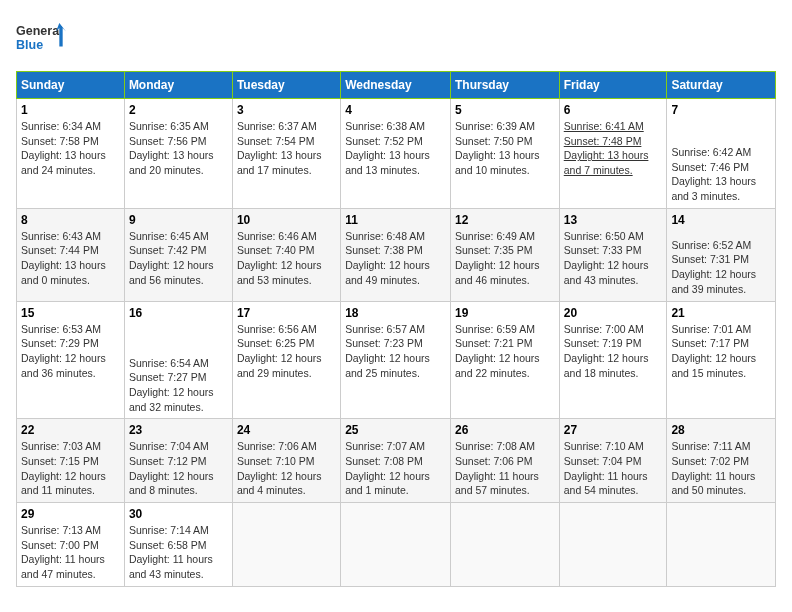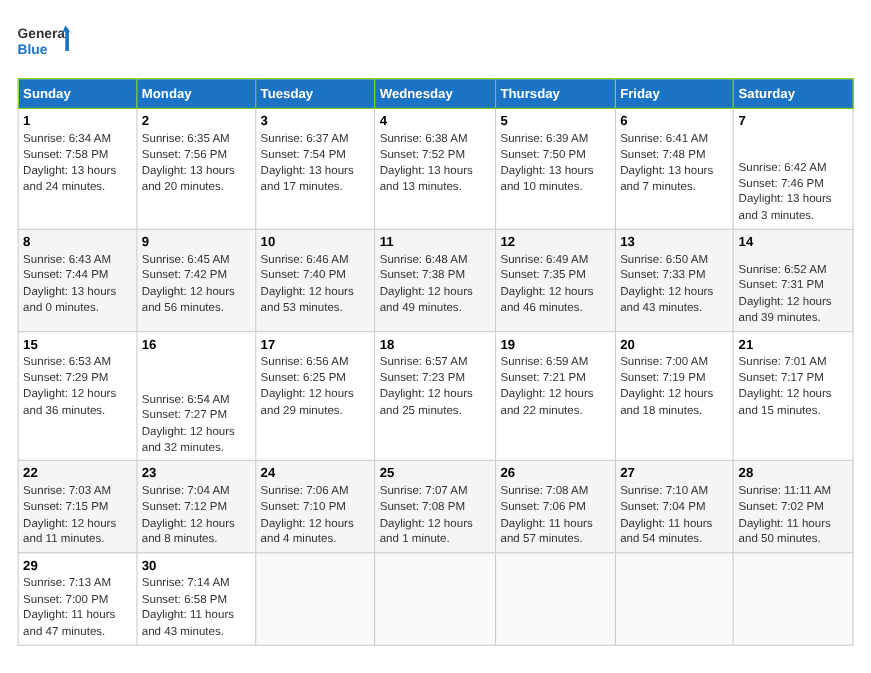--- a/index.html
+++ b/index.html
@@ -136,21 +136,21 @@
         </td>
         <td>
           <span class="day-num">5</span>
           <div class="day-info" style="white-space: pre-line;">Sunrise: 6:39 AM
 Sunset: 7:50 PM
 Daylight: 13 hours
 and 10 minutes.</div>
         </td>
         <td>
           <span class="day-num">6</span>
-          <div class="day-info" style="white-space: pre-line;">Sunrise: 6:41 AM
+          <div class="day-info" style="white-space: pre-line; text-decoration: underline;">Sunrise: 6:41 AM
 Sunset: 7:48 PM
 Daylight: 13 hours
 and 7 minutes.</div>
         </td>
         <td>
           <span class="day-num">7</span>
           <div class="day-info" style="white-space: pre-line; margin-top: 28px;">Sunrise: 6:42 AM
 Sunset: 7:46 PM
 Daylight: 13 hours
 and 3 minutes.</div>
@@ -296,21 +296,21 @@
         </td>
         <td>
           <span class="day-num">27</span>
           <div class="day-info" style="white-space: pre-line;">Sunrise: 7:10 AM
 Sunset: 7:04 PM
 Daylight: 11 hours
 and 54 minutes.</div>
         </td>
         <td>
           <span class="day-num">28</span>
-          <div class="day-info" style="white-space: pre-line;">Sunrise: 11:11 AM
+          <div class="day-info" style="white-space: pre-line;">Sunrise: 7:11 AM
 Sunset: 7:02 PM
 Daylight: 11 hours
 and 50 minutes.</div>
         </td>
       </tr>
       <tr>
         <td>
           <span class="day-num">29</span>
           <div class="day-info" style="white-space: pre-line;">Sunrise: 7:13 AM
 Sunset: 7:00 PM

